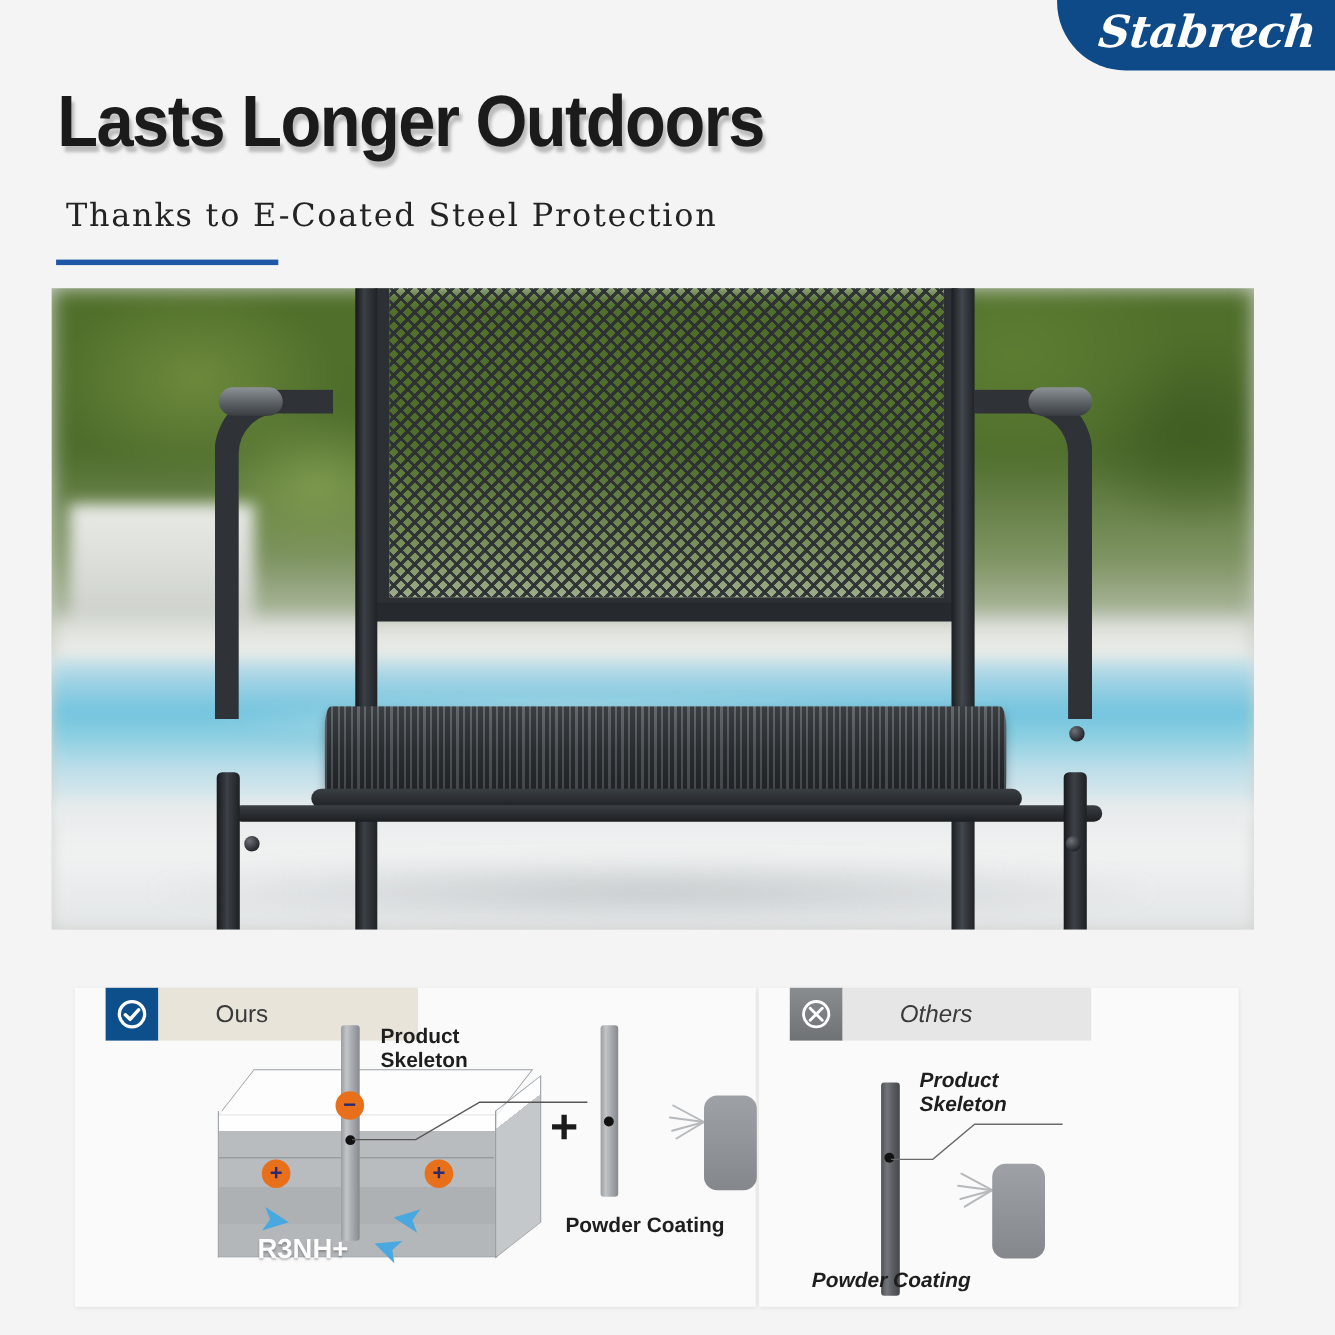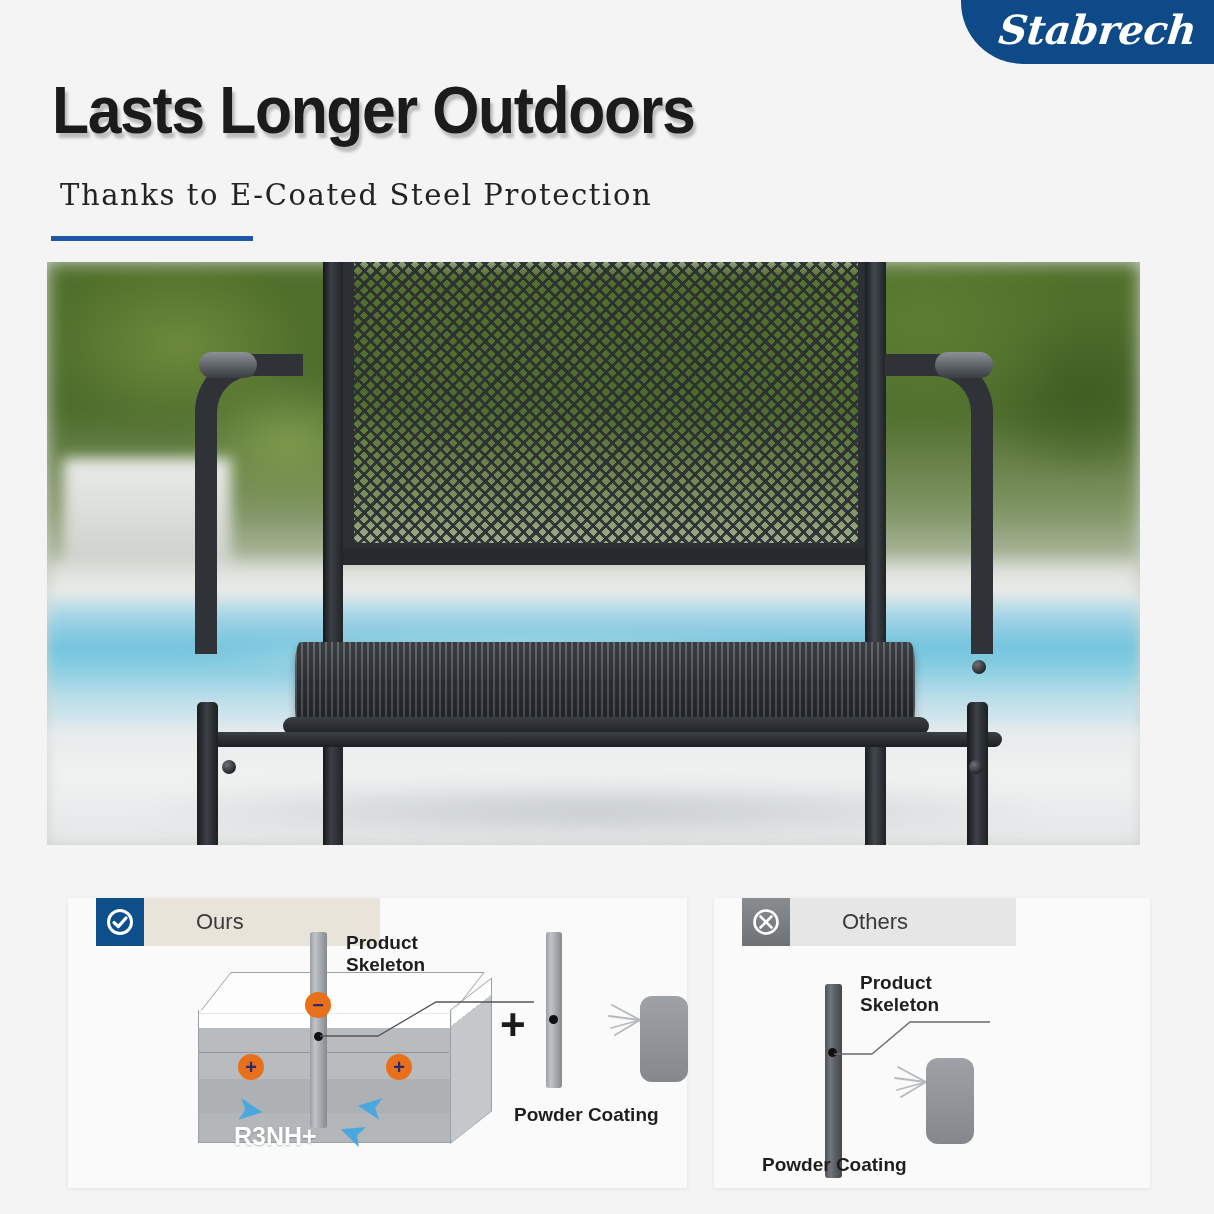--- a/index.html
+++ b/index.html
@@ -214,21 +214,21 @@
 
   
   .cmp-card {
     position: absolute;
     top: 898px;
     height: 290px;
     background: #fafafa;
     box-shadow: 0 1px 4px rgba(0,0,0,0.08);
   }
   #card-ours  { left: 68px;  width: 619px; }
-  #card-other { left: 714px; width: 436px; }
+  #card-other { left: 690px; width: 436px; font-style: italic; }
 
   .cmp-header { position: absolute; top: 0; left: 0; height: 48px; display: flex; align-items: stretch; margin-left: 28px; }
   .cmp-icon-box { width: 48px; display: flex; align-items: center; justify-content: center; }
   #ours-icon-box  { background: #0d4f8b; }
   #other-icon-box { background: linear-gradient(180deg,#8a8d90 0%, #6f7275 100%); }
   .cmp-label-bar {
     display: flex; align-items: center;
     padding: 0 24px 0 52px;
     font-size: 22px; color: #3a3a3a;
   }

